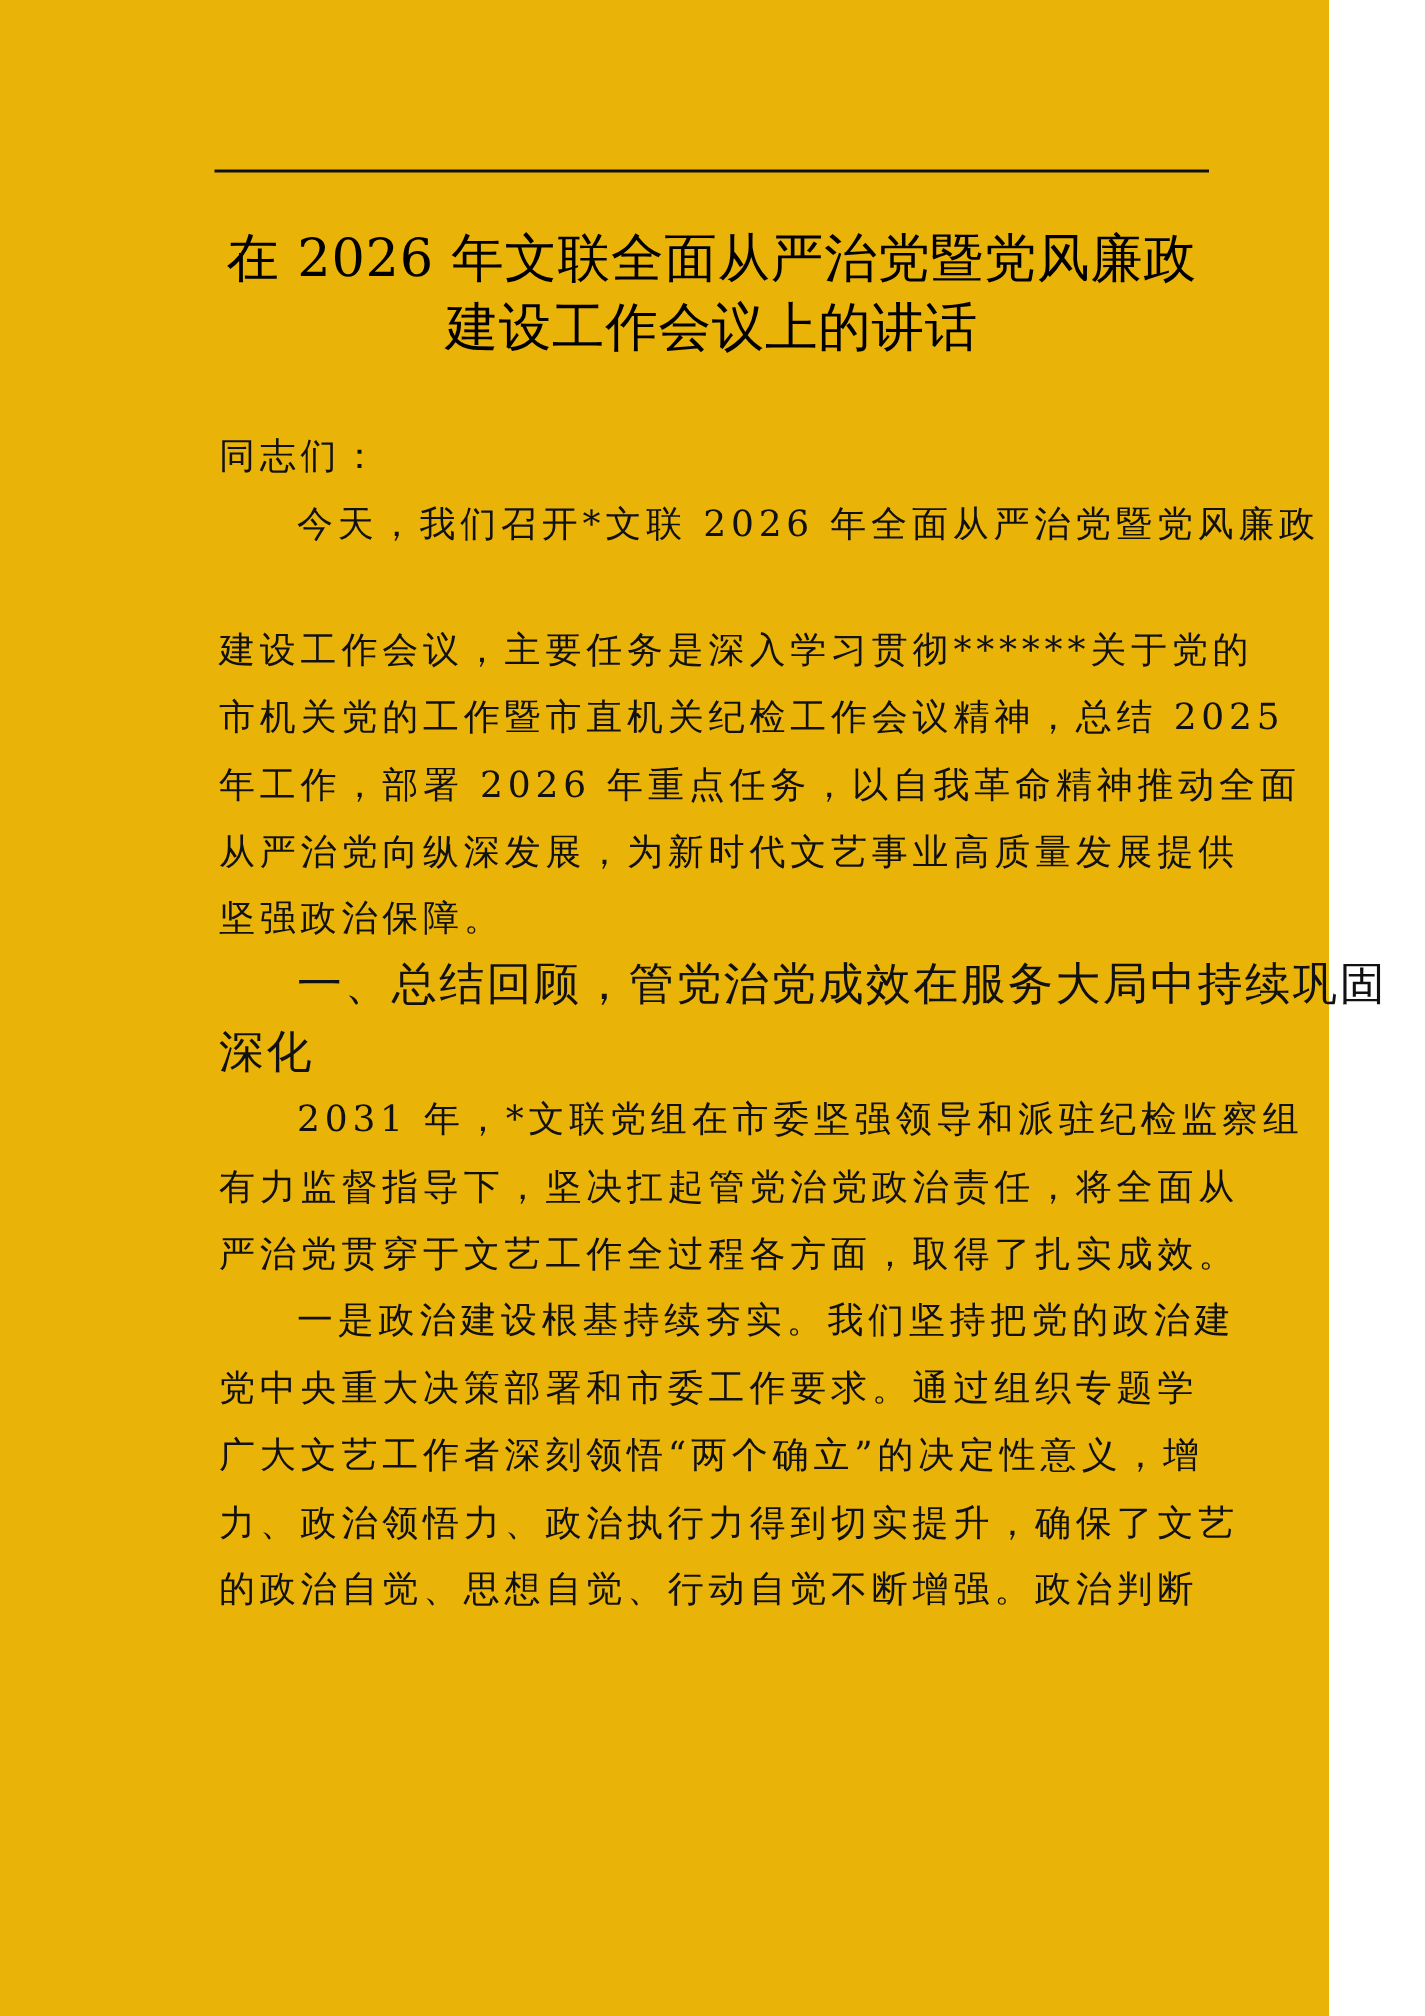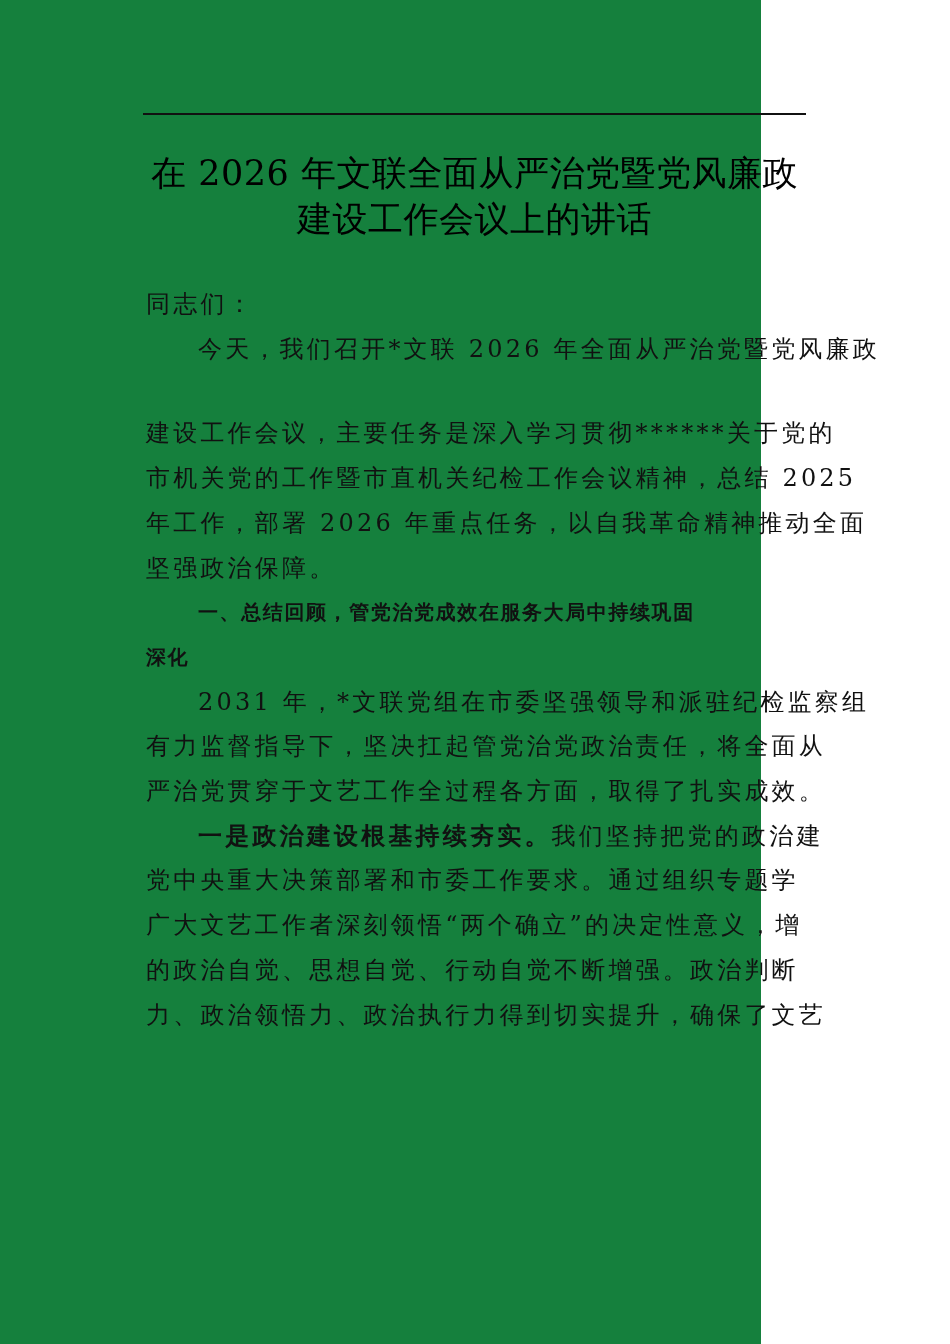--- a/index.html
+++ b/index.html
@@ -11,22 +11,22 @@
       width: 950px;
       height: 1344px;
       position: relative;
       overflow: hidden;
       color: #111111;
       font-family: "DejaVu Serif", "Liberation Serif", serif;
     }
     .page {
       position: absolute;
       left: 0; top: 0;
-      width: 761px; height: 1344px;
-      background: #15803d;
+      width: 886px; height: 1344px;
+      background: #eab308;
     }
     .top-rule {
       position: absolute;
       left: 143px;
       top: 113px;
       width: 663px;
       height: 2px;
       background: #111111;
     }
     .title {
@@ -55,26 +55,26 @@
       color: #111111;
     }
     .body-text p {
       margin: 0;
       text-align: justify;
       text-align-last: left;
     }
     .indent { text-indent: 52px; }
     .heading-1 {
       font-family: "DejaVu Sans", "Liberation Sans", sans-serif;
-      font-weight: bold;
+      font-weight: normal;
       letter-spacing: 1.6px;
-      font-size: 20px;
+      font-size: 30px;
     }
     .lead-bold {
-      font-weight: bold;
+      font-weight: normal;
     }
     .line { display: block; white-space: nowrap; }
   </style>
 </head>
 <body>
 
 <div class="page">
   <div class="top-rule"></div>
 
   <h1 class="title">
@@ -83,35 +83,36 @@
   </h1>
 
   <div class="body-text">
     <p>同志们：</p>
 
     <p class="indent" style="text-indent: 0px;">
       <span class="line" style="padding-left: 52px;">今天，我们召开*文联 2026 年全面从严治党暨党风廉政</span>
       <span class="line" style="text-indent: 0px; padding-left: 0px; margin-top: 40px;">建设工作会议，主要任务是深入学习贯彻******关于党的</span>
       <span class="line" style="padding-left: 0px;">市机关党的工作暨市直机关纪检工作会议精神，总结 2025</span>
       <span class="line" style="padding-left: 0px;">年工作，部署 2026 年重点任务，以自我革命精神推动全面</span>
+      <span class="line" style="padding-left: 0px;">从严治党向纵深发展，为新时代文艺事业高质量发展提供</span>
       <span class="line" style="padding-left: 0px;">坚强政治保障。</span>
     </p>
 
     <p class="heading-1">
       <span class="line" style="padding-left:52px">一、总结回顾，管党治党成效在服务大局中持续巩固</span>
       <span class="line">深化</span>
     </p>
 
     <p>
       <span class="line" style="padding-left:52px">2031 年，*文联党组在市委坚强领导和派驻纪检监察组</span>
       <span class="line">有力监督指导下，坚决扛起管党治党政治责任，将全面从</span>
       <span class="line">严治党贯穿于文艺工作全过程各方面，取得了扎实成效。</span>
     </p>
 
     <p>
       <span class="line" style="padding-left:52px"><span class="lead-bold">一是政治建设根基持续夯实。</span><span>我们坚持把党的政治建</span></span>
       <span class="line">党中央重大决策部署和市委工作要求。通过组织专题学</span>
       <span class="line">广大文艺工作者深刻领悟“两个确立”的决定性意义，增</span>
+      <span class="line">力、政治领悟力、政治执行力得到切实提升，确保了文艺</span>
       <span class="line">的政治自觉、思想自觉、行动自觉不断增强。政治判断</span>
-      <span class="line">力、政治领悟力、政治执行力得到切实提升，确保了文艺</span>
     </p>
   </div>
 </div>
 
 </body></html>

